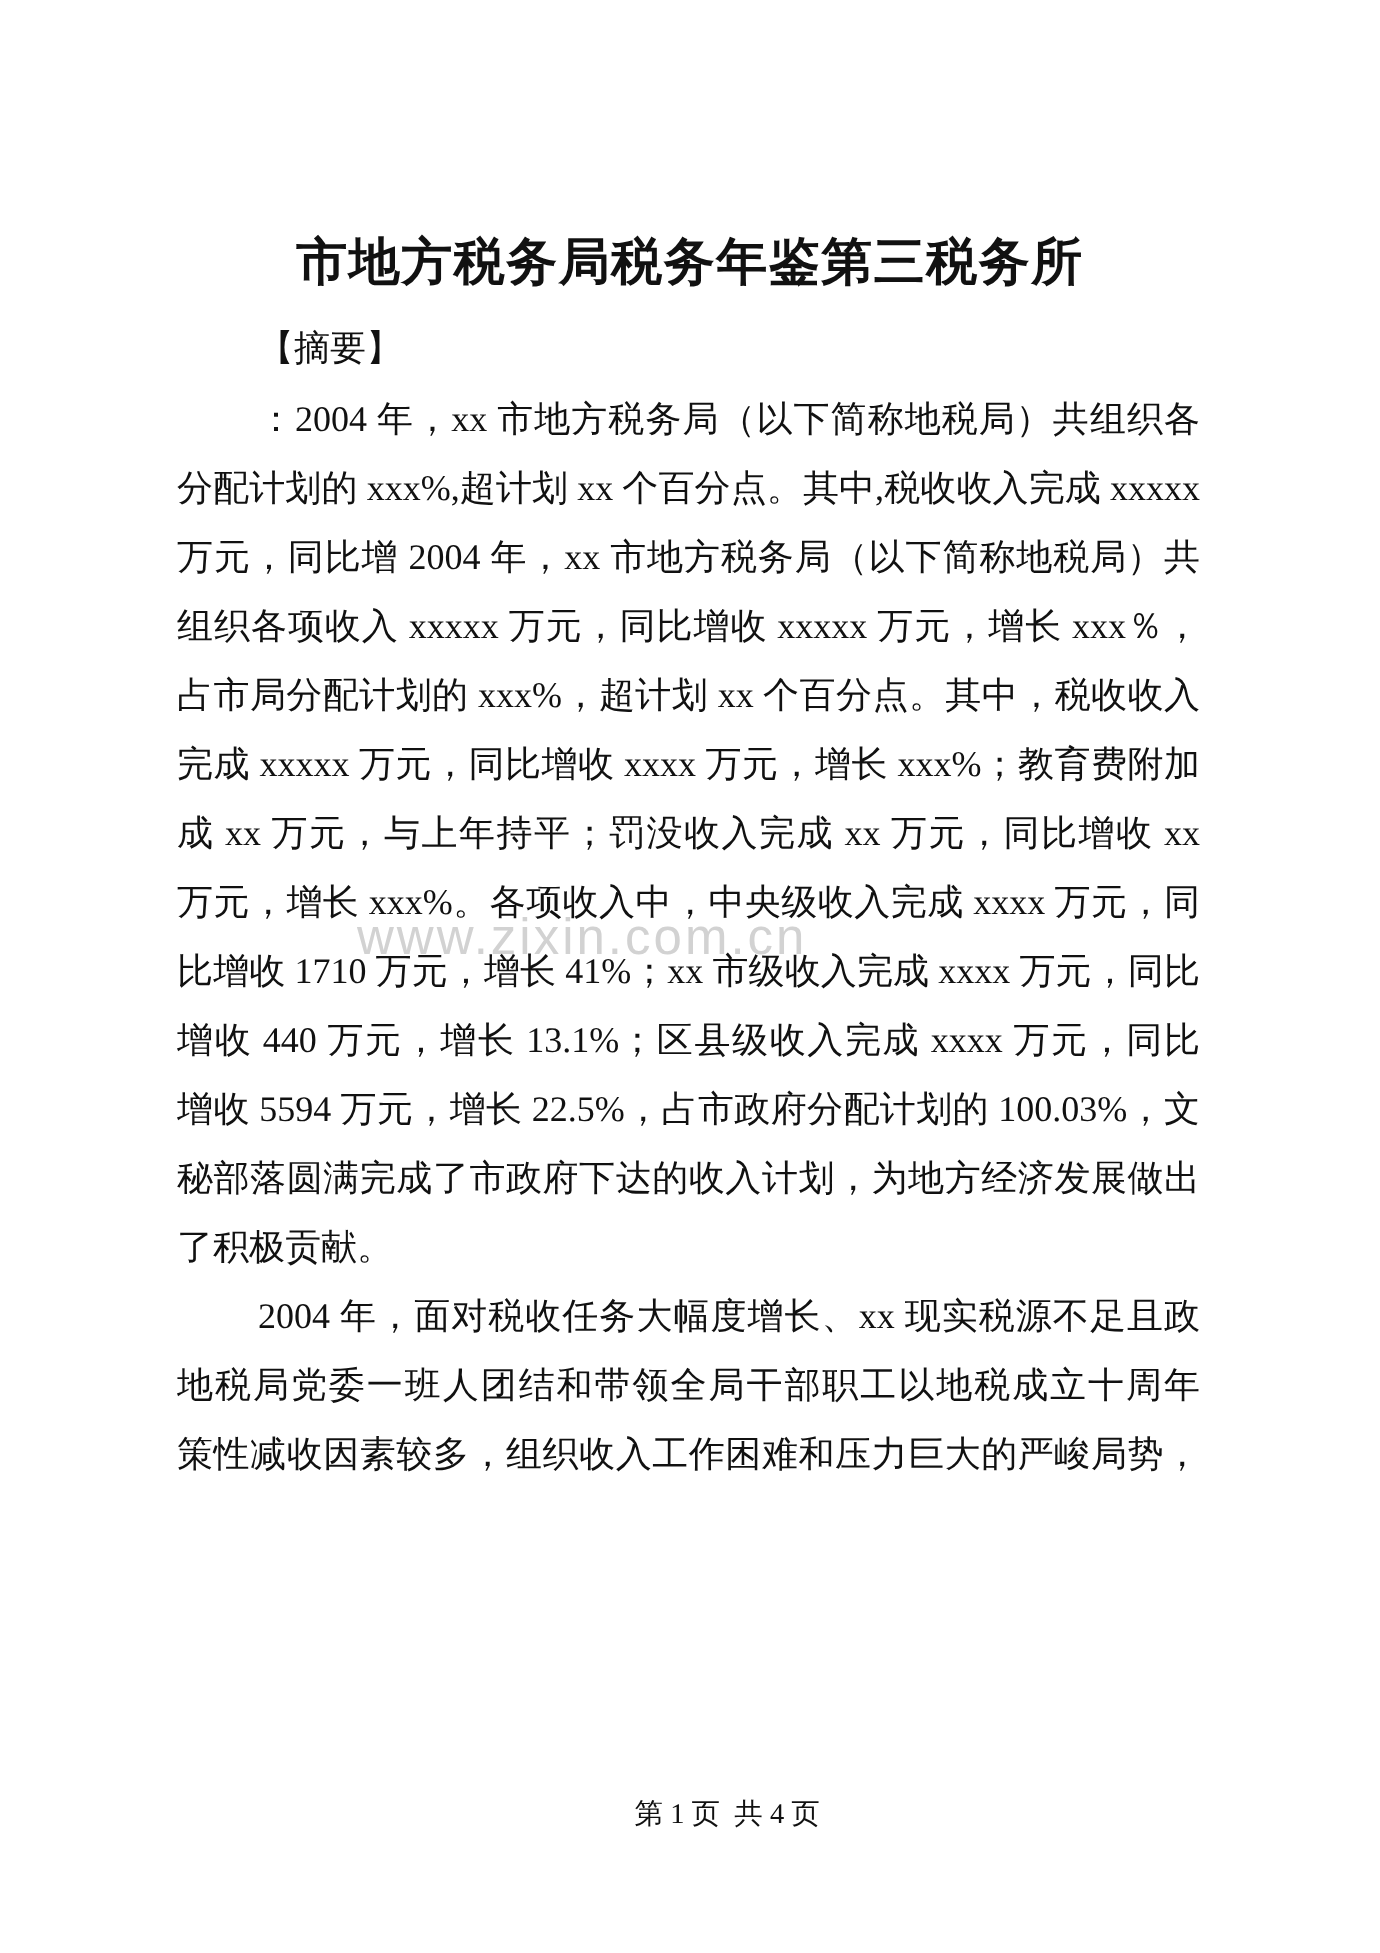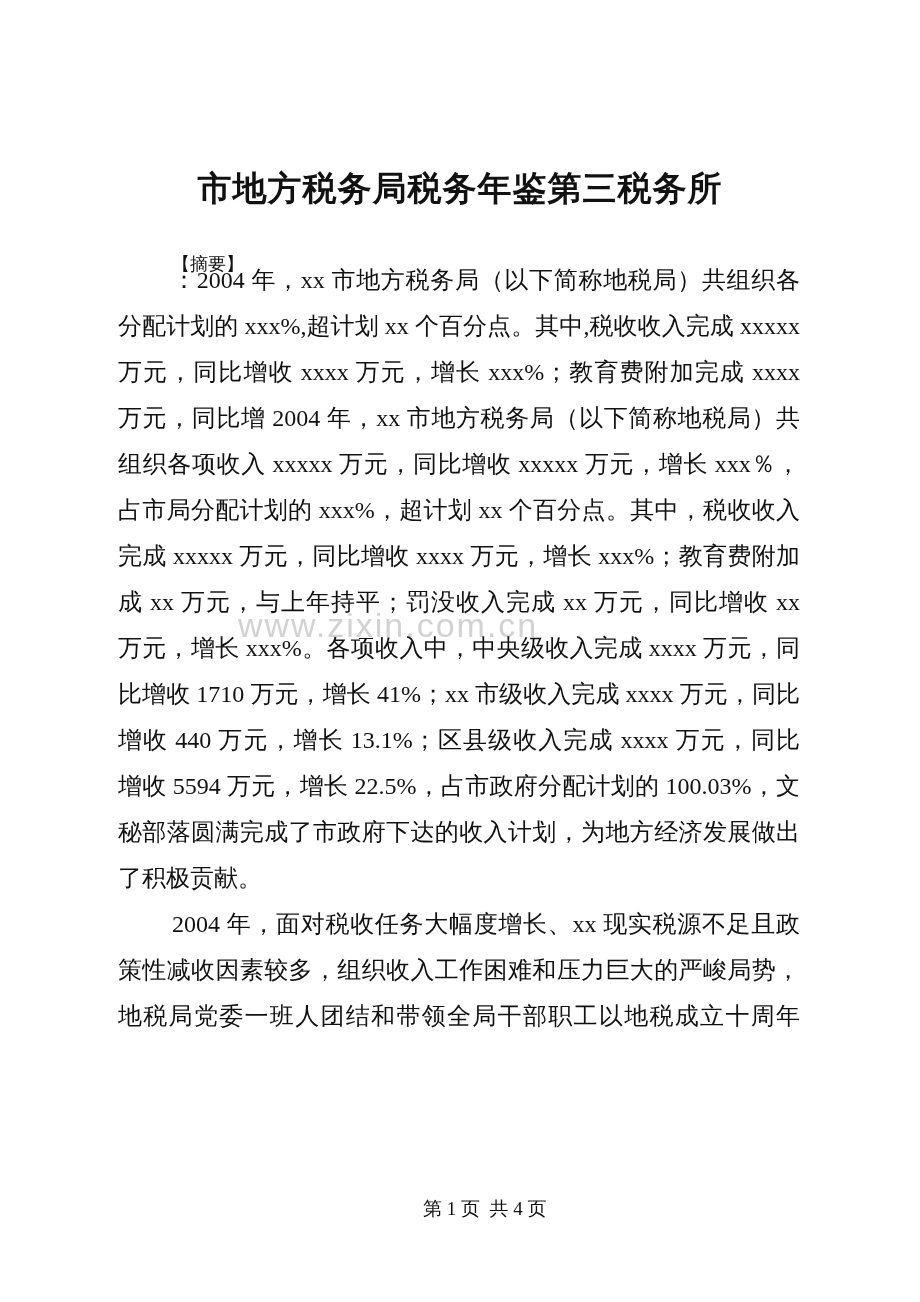--- a/index.html
+++ b/index.html
@@ -23,37 +23,36 @@
     z-index: 0;
     font-family: "Liberation Sans", "DejaVu Sans", sans-serif;
     font-size: 34px;
     letter-spacing: 2px;
     color: #d2d2d2;
     white-space: nowrap;
     text-align: center;
   }
   .title {
     position: absolute;
-    top: 166px;
+    top: 152px;
     left: 0;
     width: 920px;
     margin: 0;
     z-index: 1;
     text-align: center;
     font-size: 34px;
     font-weight: bold;
     letter-spacing: 1px;
   }
   .abstract-marker {
     position: absolute;
     top: 216px;
     left: 172px;
     z-index: 1;
-    font-size: 18px;
-    margin-top: 36px;
+    font-size: 24px;
   }
   .doc-body {
     position: absolute;
     top: 257px;
     left: 118px;
     width: 682px;
     z-index: 1;
     font-size: 24px;
   }
   .paragraph { margin: 0; padding: 0; }
@@ -83,35 +82,34 @@
   <div class="watermark">www.zixin.com.cn</div>
 
   <h1 class="title">市地方税务局税务年鉴第三税务所</h1>
 
   <div class="abstract-marker">【摘要】</div>
 
   <div class="doc-body">
     <div class="paragraph">
         <div class="line indent">：2004 年，xx 市地方税务局（以下简称地税局）共组织各</div>
         <div class="line">分配计划的 xxx%,超计划 xx 个百分点。其中,税收收入完成 xxxxx</div>
-        <div class="line">万元，同比增收 xxxx 万元，增长 xxx%；教育费附加完成 xxxx</div>
         <div class="line">万元，同比增 2004 年，xx 市地方税务局（以下简称地税局）共</div>
         <div class="line">组织各项收入 xxxxx 万元，同比增收 xxxxx 万元，增长 xxx％，</div>
         <div class="line">占市局分配计划的 xxx%，超计划 xx 个百分点。其中，税收收入</div>
         <div class="line">完成 xxxxx 万元，同比增收 xxxx 万元，增长 xxx%；教育费附加</div>
         <div class="line">成 xx 万元，与上年持平；罚没收入完成 xx 万元，同比增收 xx</div>
         <div class="line">万元，增长 xxx%。各项收入中，中央级收入完成 xxxx 万元，同</div>
         <div class="line">比增收 1710 万元，增长 41%；xx 市级收入完成 xxxx 万元，同比</div>
         <div class="line">增收 440 万元，增长 13.1%；区县级收入完成 xxxx 万元，同比</div>
         <div class="line">增收 5594 万元，增长 22.5%，占市政府分配计划的 100.03%，文</div>
         <div class="line">秘部落圆满完成了市政府下达的收入计划，为地方经济发展做出</div>
         <div class="line last-line">了积极贡献。</div>
       </div>
     <div class="paragraph">
         <div class="line indent">2004 年，面对税收任务大幅度增长、xx 现实税源不足且政</div>
+        <div class="line">地税局党委一班人团结和带领全局干部职工以地税成立十周年</div>
         <div class="line">策性减收因素较多，组织收入工作困难和压力巨大的严峻局势，</div>
-        <div class="line">地税局党委一班人团结和带领全局干部职工以地税成立十周年</div>
       </div>
   </div>
 
   <div class="footer">第 1 页  共 4 页</div>
 
 </div>
 
 </body></html>

